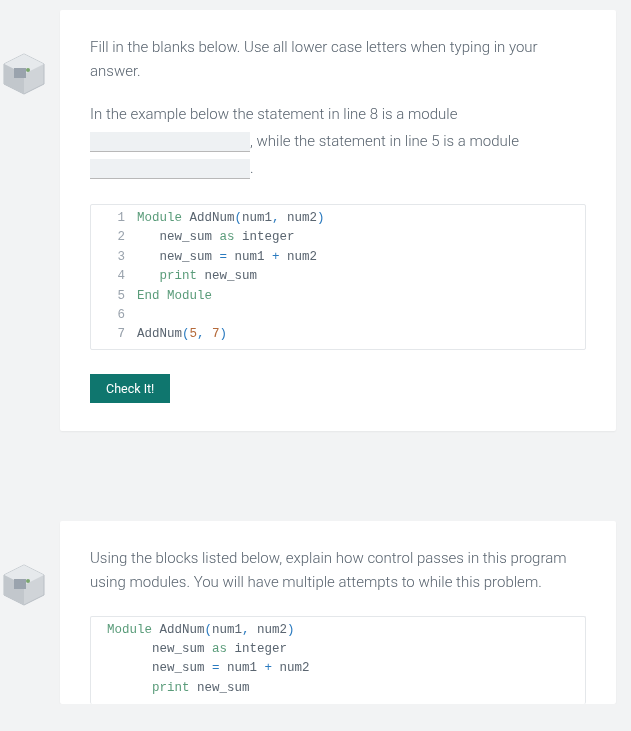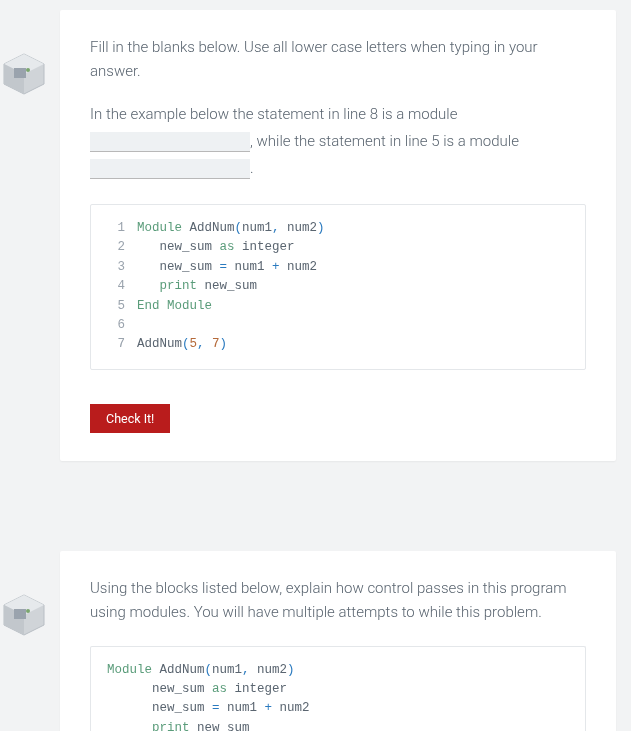--- a/index.html
+++ b/index.html
@@ -49,21 +49,21 @@
     border-bottom: 1px solid #b8b8b8;
     background: #eef1f3;
     font-size: 14px;
     padding: 0 4px;
     color: #333;
     outline: none;
   }
   .codebox {
     border: 1px solid #e4e7ea;
     border-radius: 2px;
-    padding: 14px 16px;
+    padding: 4px 16px;
     margin-top: 22px;
     font-family: Consolas, Menlo, "Courier New", monospace;
     font-size: 12.5px;
     line-height: 1.55;
     white-space: pre;
   }
   .gutter {
     display: inline-block;
     width: 18px;
     text-align: right;
@@ -71,25 +71,25 @@
     margin-right: 12px;
   }
   .codeline { color: #5a6570; }
   .kw { color: #5a9c7a; }
   .fn { color: #5a6570; }
   .paren { color: #2a7abf; }
   .arg { color: #5a6570; }
   .num { color: #b56a3a; }
   .check {
     display: inline-block;
-    background: #b91c1c;
+    background: #0f766e;
     color: #fff;
     font-size: 12.5px;
     padding: 7px 16px;
-    margin-top: 34px;
+    margin-top: 24px;
     border: none;
     cursor: pointer;
     font-family: inherit;
   }
 </style>
 </head>
 <body>
 
 <div class="card">
   <div class="avatar">

